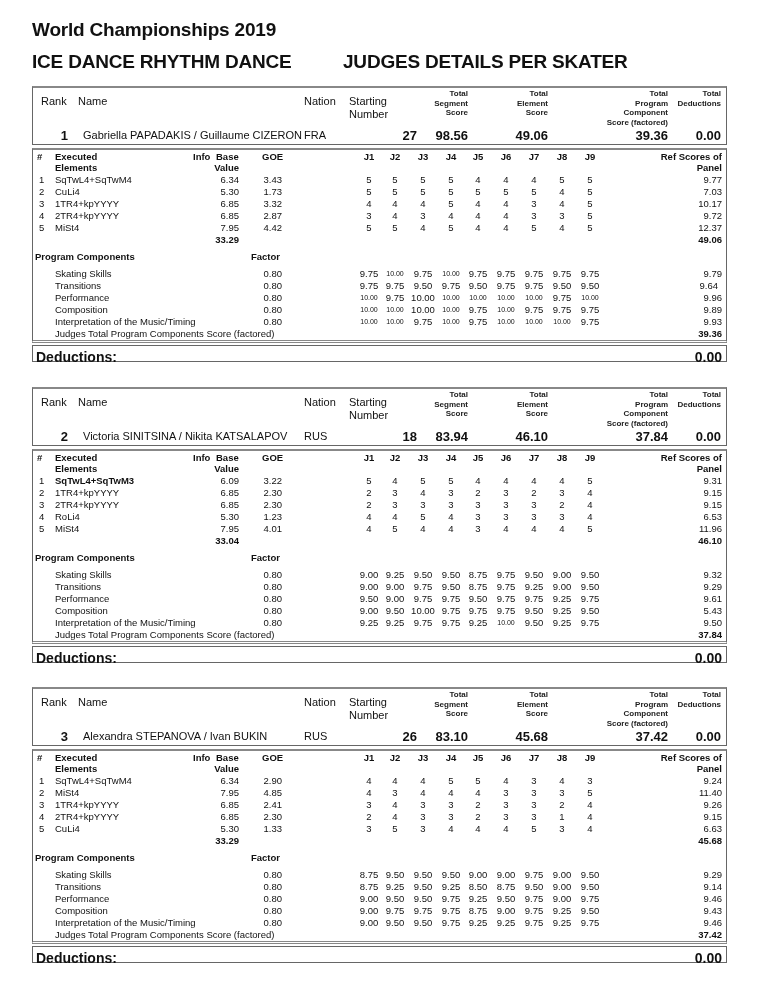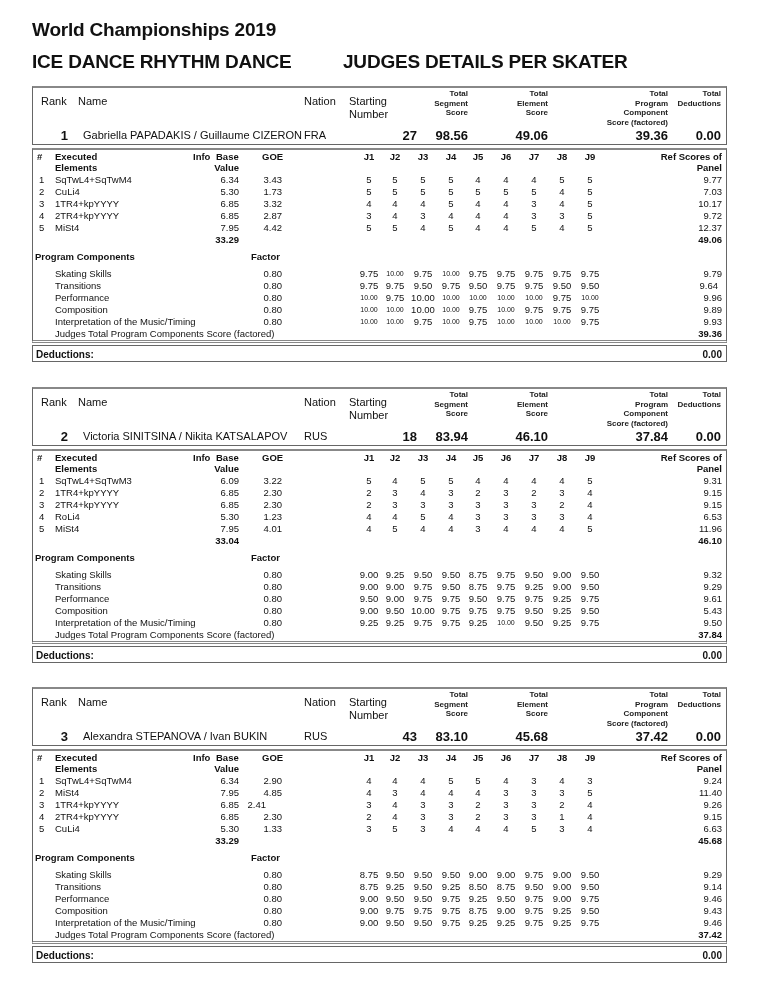--- a/index.html
+++ b/index.html
@@ -28,21 +28,21 @@
   .det-box span { position: absolute; font-size: 9.5px; white-space: nowrap; }
   .b { font-weight: bold; }
   .r { text-align: right; }
   .c { text-align: center; }
   .tiny { font-size: 7px !important; }
 
   .ded-box {
     position: absolute; left: 0; width: 695px; height: 17px;
     border: 1px solid #666; box-sizing: border-box;
   }
-  .ded-box span { position: absolute; font-size: 10px; font-weight: bold; top: 3px; }
+  .ded-box span { position: absolute; font-size: 14px; font-weight: bold; top: 3px; }
 </style>
 </head>
 <body>
 
 <div class="title1">World Championships 2019</div>
 <div class="title2">ICE DANCE RHYTHM DANCE</div>
 <div class="title3">JUDGES DETAILS PER SKATER</div>
 
 <div id="skaters-root">
   <div class="skater" style="top: 86px;">
@@ -298,21 +298,21 @@
         <span class="b c" style="left:375px;top:1px;width:30px;">J3</span>
         <span class="b c" style="left:403px;top:1px;width:30px;">J4</span>
         <span class="b c" style="left:430px;top:1px;width:30px;">J5</span>
         <span class="b c" style="left:458px;top:1px;width:30px;">J6</span>
         <span class="b c" style="left:486px;top:1px;width:30px;">J7</span>
         <span class="b c" style="left:514px;top:1px;width:30px;">J8</span>
         <span class="b c" style="left:542px;top:1px;width:30px;">J9</span>
         <span class="b r" style="right:4px;top:1px;">Ref Scores of</span>
         <span class="b r" style="right:4px;top:12px;">Panel</span>
         <span style="left:6px;top:24px;">1</span>
-        <span style="left:22px;top:24px;">SqTwL4+SqTwM3</span>
+        <span style="left:22px;top:24px;font-weight:bold;">SqTwL4+SqTwM3</span>
         <span class="r" style="left:170px;top:24px;width:36px;">6.09</span>
         <span class="r" style="left:215px;top:24px;width:34px;">3.22</span>
         <span class="c" style="left:321px;top:24px;width:30px;">5</span>
         <span class="c" style="left:347px;top:24px;width:30px;">4</span>
         <span class="c" style="left:375px;top:24px;width:30px;">5</span>
         <span class="c" style="left:403px;top:24px;width:30px;">5</span>
         <span class="c" style="left:430px;top:24px;width:30px;">4</span>
         <span class="c" style="left:458px;top:24px;width:30px;">4</span>
         <span class="c" style="left:486px;top:24px;width:30px;">4</span>
         <span class="c" style="left:514px;top:24px;width:30px;">4</span>
@@ -472,21 +472,21 @@
         <div>Score (factored)</div>
       </span>
       <span class="sm" style="left:630px;top:1px;width:58px;">
         <div>Total</div>
         <div>Deductions</div>
       </span>
 
       <span class="val r" style="left:20px;top:40px;width:15px;">3</span>
       <span class="name" style="left:50px;top:41px;">Alexandra STEPANOVA / Ivan BUKIN</span>
       <span class="name" style="left:271px;top:41px;">RUS</span>
-      <span class="val r" style="left:330px;top:40px;width:54px;">43</span>
+      <span class="val r" style="left:330px;top:40px;width:54px;">26</span>
       <span class="val r" style="left:390px;top:40px;width:45px;">83.10</span>
       <span class="val r" style="left:470px;top:40px;width:45px;">45.68</span>
       <span class="val r" style="left:585px;top:40px;width:50px;">37.42</span>
       <span class="val r" style="left:640px;top:40px;width:48px;">0.00</span>
     </div>
 
     <div class="det-box" style="height: 195px;">
         <span class="b" style="left:4px;top:1px;">#</span>
         <span class="b" style="left:22px;top:1px;">Executed</span>
         <span class="b" style="left:22px;top:12px;">Elements</span>
@@ -529,21 +529,21 @@
         <span class="c" style="left:403px;top:36px;width:30px;">4</span>
         <span class="c" style="left:430px;top:36px;width:30px;">4</span>
         <span class="c" style="left:458px;top:36px;width:30px;">3</span>
         <span class="c" style="left:486px;top:36px;width:30px;">3</span>
         <span class="c" style="left:514px;top:36px;width:30px;">3</span>
         <span class="c" style="left:542px;top:36px;width:30px;">5</span>
         <span class="r" style="right:4px;top:36px;">11.40</span>
         <span style="left:6px;top:48px;">3</span>
         <span style="left:22px;top:48px;">1TR4+kpYYYY</span>
         <span class="r" style="left:170px;top:48px;width:36px;">6.85</span>
-        <span class="r" style="left:199px;top:48px;width:34px;text-align:right;">2.41</span>
+        <span class="r" style="left:215px;top:48px;width:34px;text-align:right;">2.41</span>
         <span class="c" style="left:321px;top:48px;width:30px;">3</span>
         <span class="c" style="left:347px;top:48px;width:30px;">4</span>
         <span class="c" style="left:375px;top:48px;width:30px;">3</span>
         <span class="c" style="left:403px;top:48px;width:30px;">3</span>
         <span class="c" style="left:430px;top:48px;width:30px;">2</span>
         <span class="c" style="left:458px;top:48px;width:30px;">3</span>
         <span class="c" style="left:486px;top:48px;width:30px;">3</span>
         <span class="c" style="left:514px;top:48px;width:30px;">2</span>
         <span class="c" style="left:542px;top:48px;width:30px;">4</span>
         <span class="r" style="right:4px;top:48px;">9.26</span>

